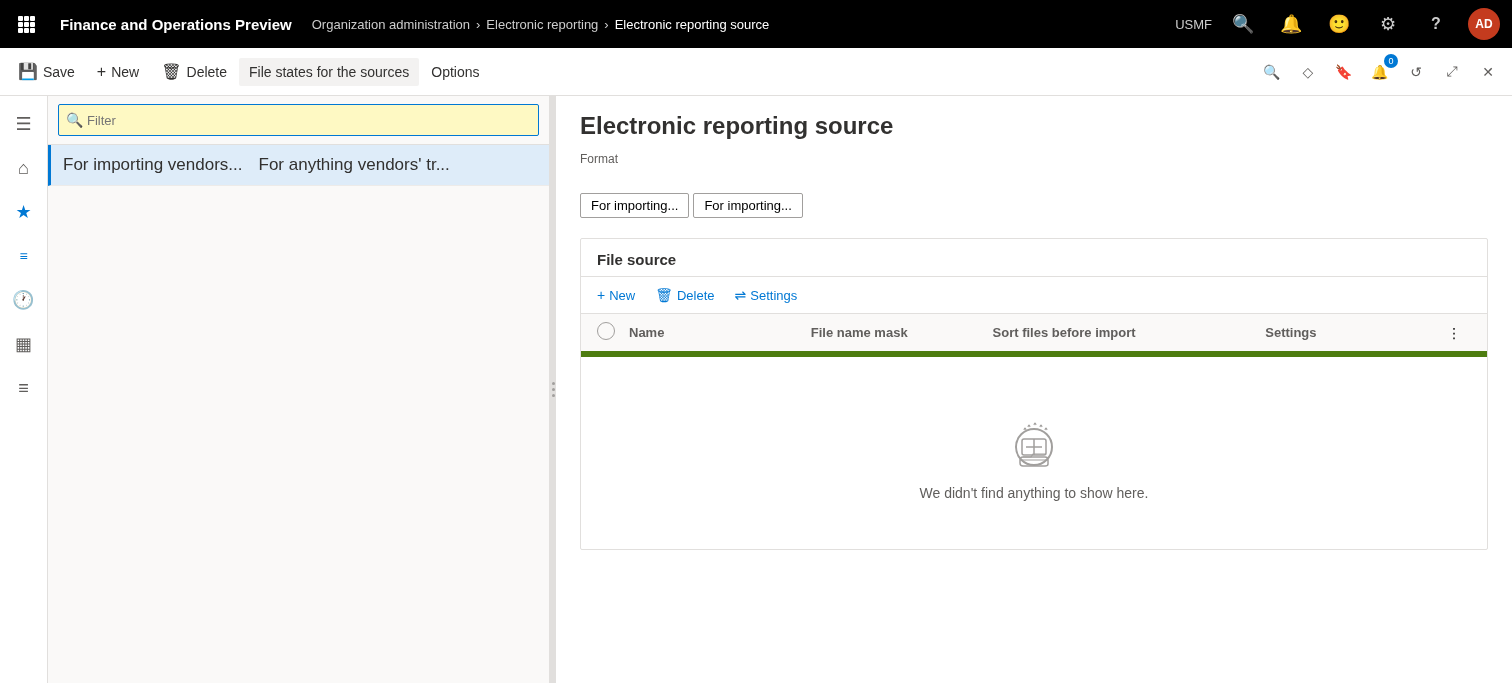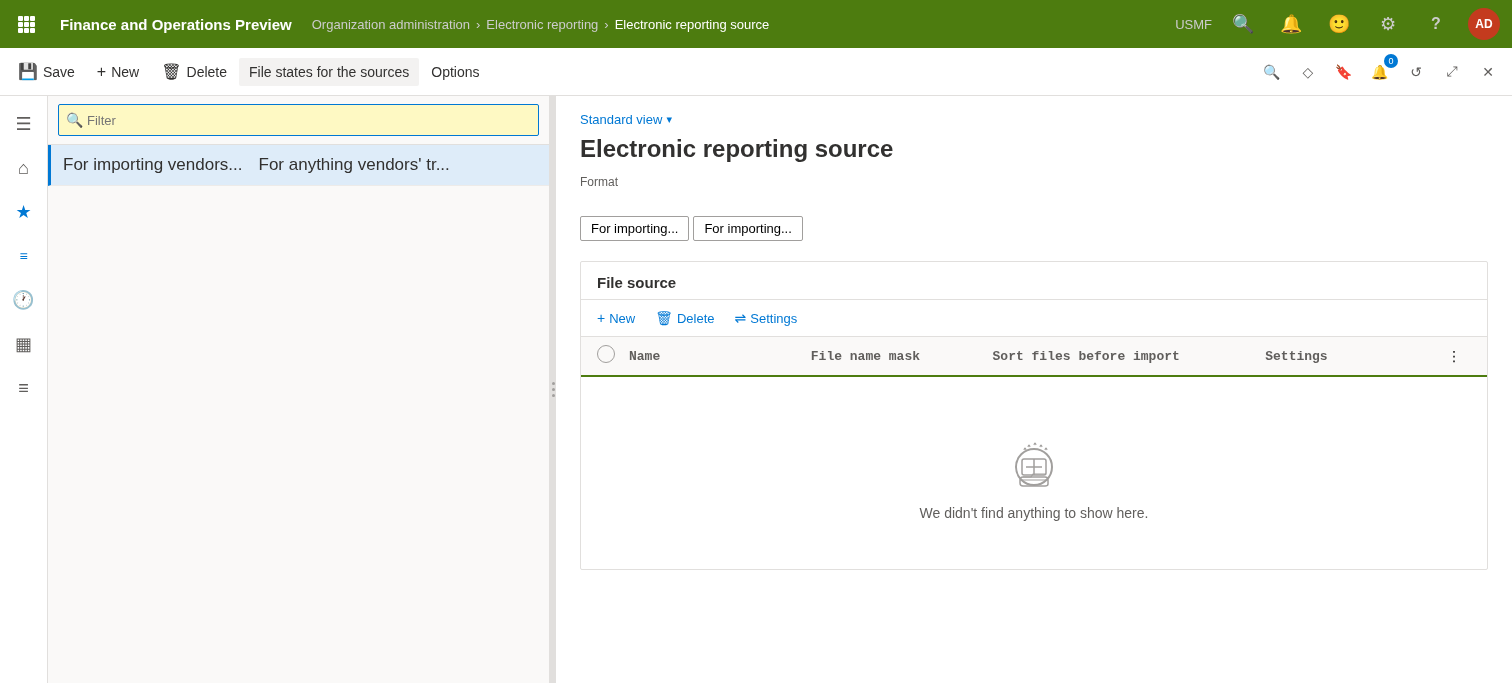--- a/index.html
+++ b/index.html
@@ -1,21 +1,21 @@
 <!DOCTYPE html>
 <html><head>
   <meta charset="utf-8">
   <style>
     * { box-sizing: border-box; margin: 0; padding: 0; }
     body { font-family: 'Segoe UI', sans-serif; font-size: 14px; background: #f3f2f1; overflow: hidden; width: 1512px; height: 683px; }
 
     
     .top-bar {
       display: flex; align-items: center;
-      background: #4d7c0f; height: 48px; padding: 16px 12px;
+      background: #000000; height: 48px; padding: 16px 12px;
       color: #fff; gap: 8px;
     }
     .top-bar-apps-icon { width: 28px; height: 28px; display: flex; align-items: center; justify-content: center; cursor: pointer; }
     .top-bar-apps-icon svg { fill: #fff; }
     .top-bar-title { font-size: 15px; font-weight: 600; color: #fff; padding: 0 12px; white-space: nowrap; }
     .top-bar-breadcrumb { display: flex; align-items: center; gap: 6px; flex: 1; font-size: 13px; color: #ccc; }
     .top-bar-breadcrumb span { cursor: pointer; color: #ccc; }
     .breadcrumb-sep { color: #888; }
     .top-bar-breadcrumb .current { color: #fff; font-weight: 400; }
     .top-bar-right { display: flex; align-items: center; gap: 16px; }
@@ -101,21 +101,21 @@
       background: #fff; cursor: pointer; margin-top: 19px;
     }
 
     
     .file-source-section { margin: 4px 24px 16px; border: 1px solid #e1dfdd; border-radius: 2px; }
     .file-source-header { padding: 12px 16px 8px; border-bottom: 1px solid #e1dfdd; }
     .file-source-title { font-size: 15px; font-weight: 600; color: #323130; }
     .file-source-toolbar { display: flex; align-items: center; gap: 4px; padding: 6px 8px; border-bottom: 1px solid #e1dfdd; }
     .fs-btn { display: flex; align-items: center; gap: 4px; padding: 4px 8px; border: none; background: transparent; font-size: 13px; color: #0078d4; cursor: pointer; border-radius: 2px; }
     .fs-btn-icon { font-size: 14px; }
-    .table-header { display: flex; align-items: center; padding: 8px 16px; border-bottom: 2px solid #4d7c0f; background: #faf9f8; font-family: Liberation Mono, monospace; }
+    .table-header { display: flex; align-items: center; padding: 8px 16px; border-bottom: 6px solid #4d7c0f; background: #faf9f8; }
     .table-check { width: 32px; }
     .table-check-circle { width: 18px; height: 18px; border: 1.5px solid #a19f9d; border-radius: 50%; display: inline-block; }
     .th-name { flex: 1; font-size: 13px; color: #605e5c; font-weight: 600; }
     .th-mask { flex: 1; font-size: 13px; color: #605e5c; font-weight: 600; }
     .th-sort { flex: 1.5; font-size: 13px; color: #605e5c; font-weight: 600; }
     .th-settings { flex: 1; font-size: 13px; color: #605e5c; font-weight: 600; }
     .th-more { width: 24px; }
 
     
     .empty-state { display: flex; flex-direction: column; align-items: center; justify-content: center; padding: 48px 24px; gap: 16px; }
@@ -223,24 +223,20 @@
   <div class="resize-handle">
     <div class="resize-dots">
       <div class="resize-dot"></div>
       <div class="resize-dot"></div>
       <div class="resize-dot"></div>
     </div>
   </div>
 
   <div class="detail-panel">
     <div class="detail-header">
-      <div class="standard-view">
-        <span class="standard-view-label">Standard view</span>
-        <span class="chevron-down">▾</span>
-      </div>
       <div class="detail-title">Electronic reporting source</div>
     </div>
 
     <div class="format-section">
       <div class="format-label">Format</div>
       <div class="format-tags">
         <div class="format-tag">For importing...</div>
         <div class="format-tag">For importing...</div>
       </div>
     </div>

